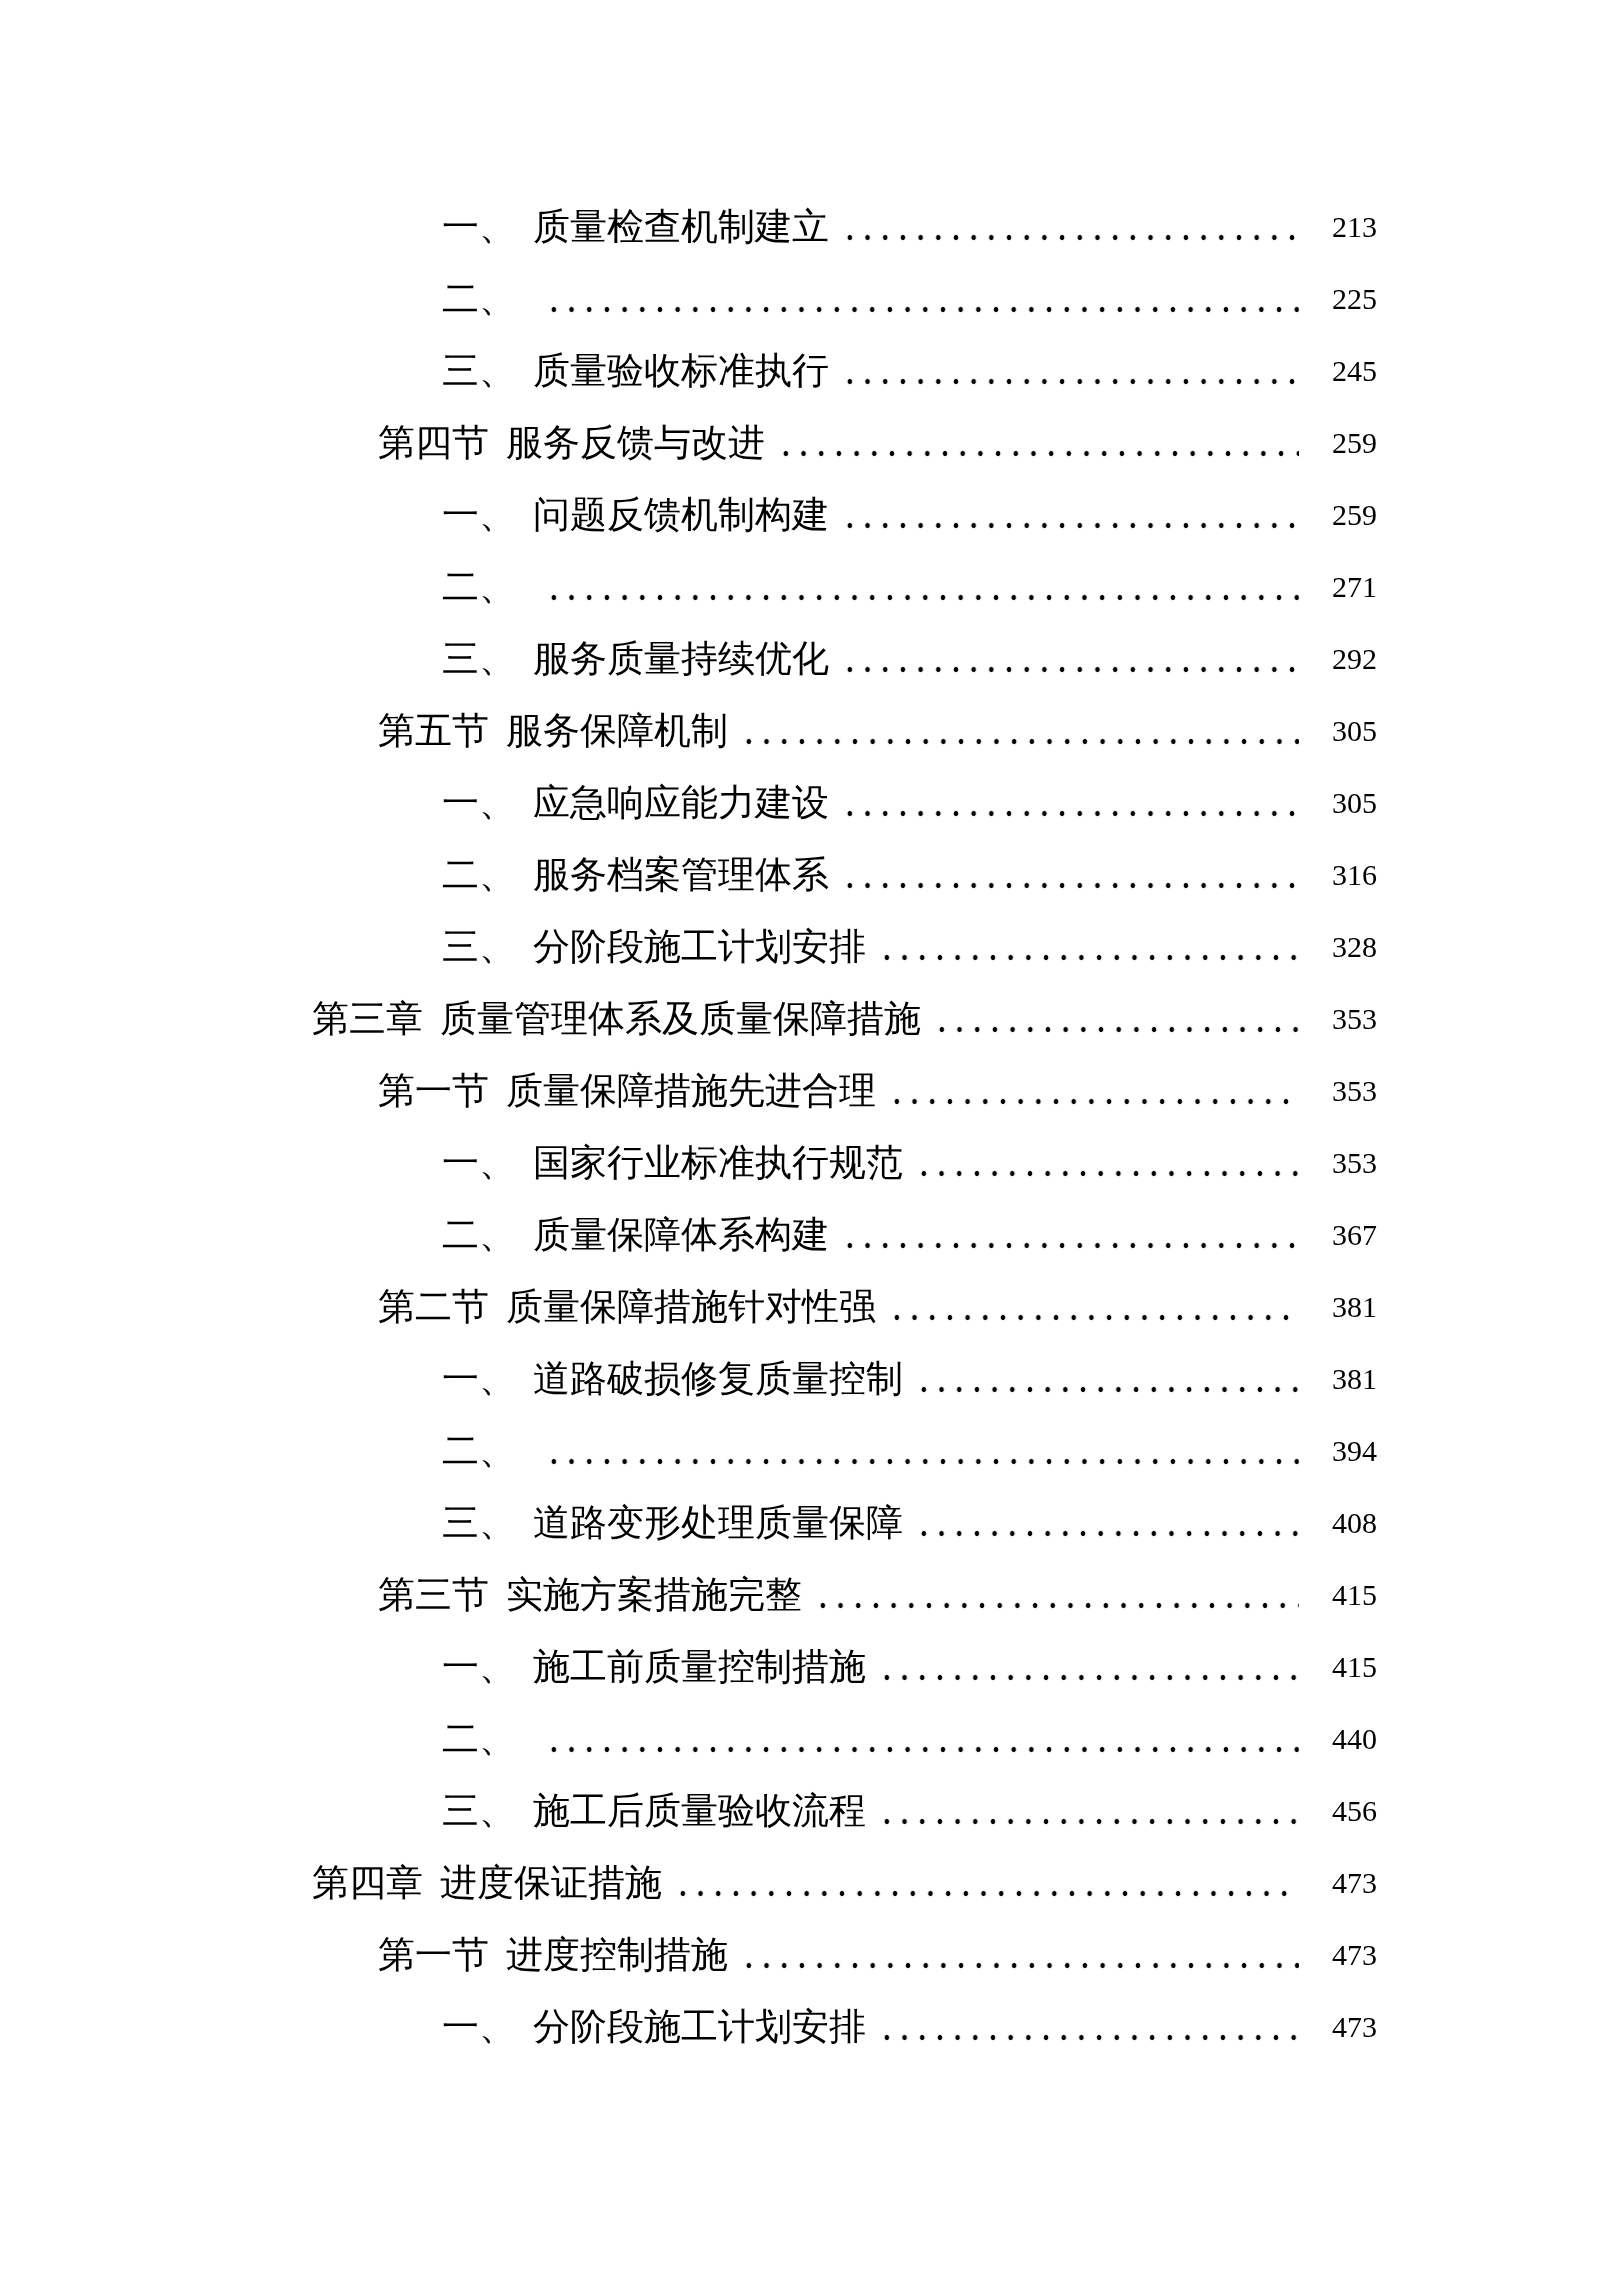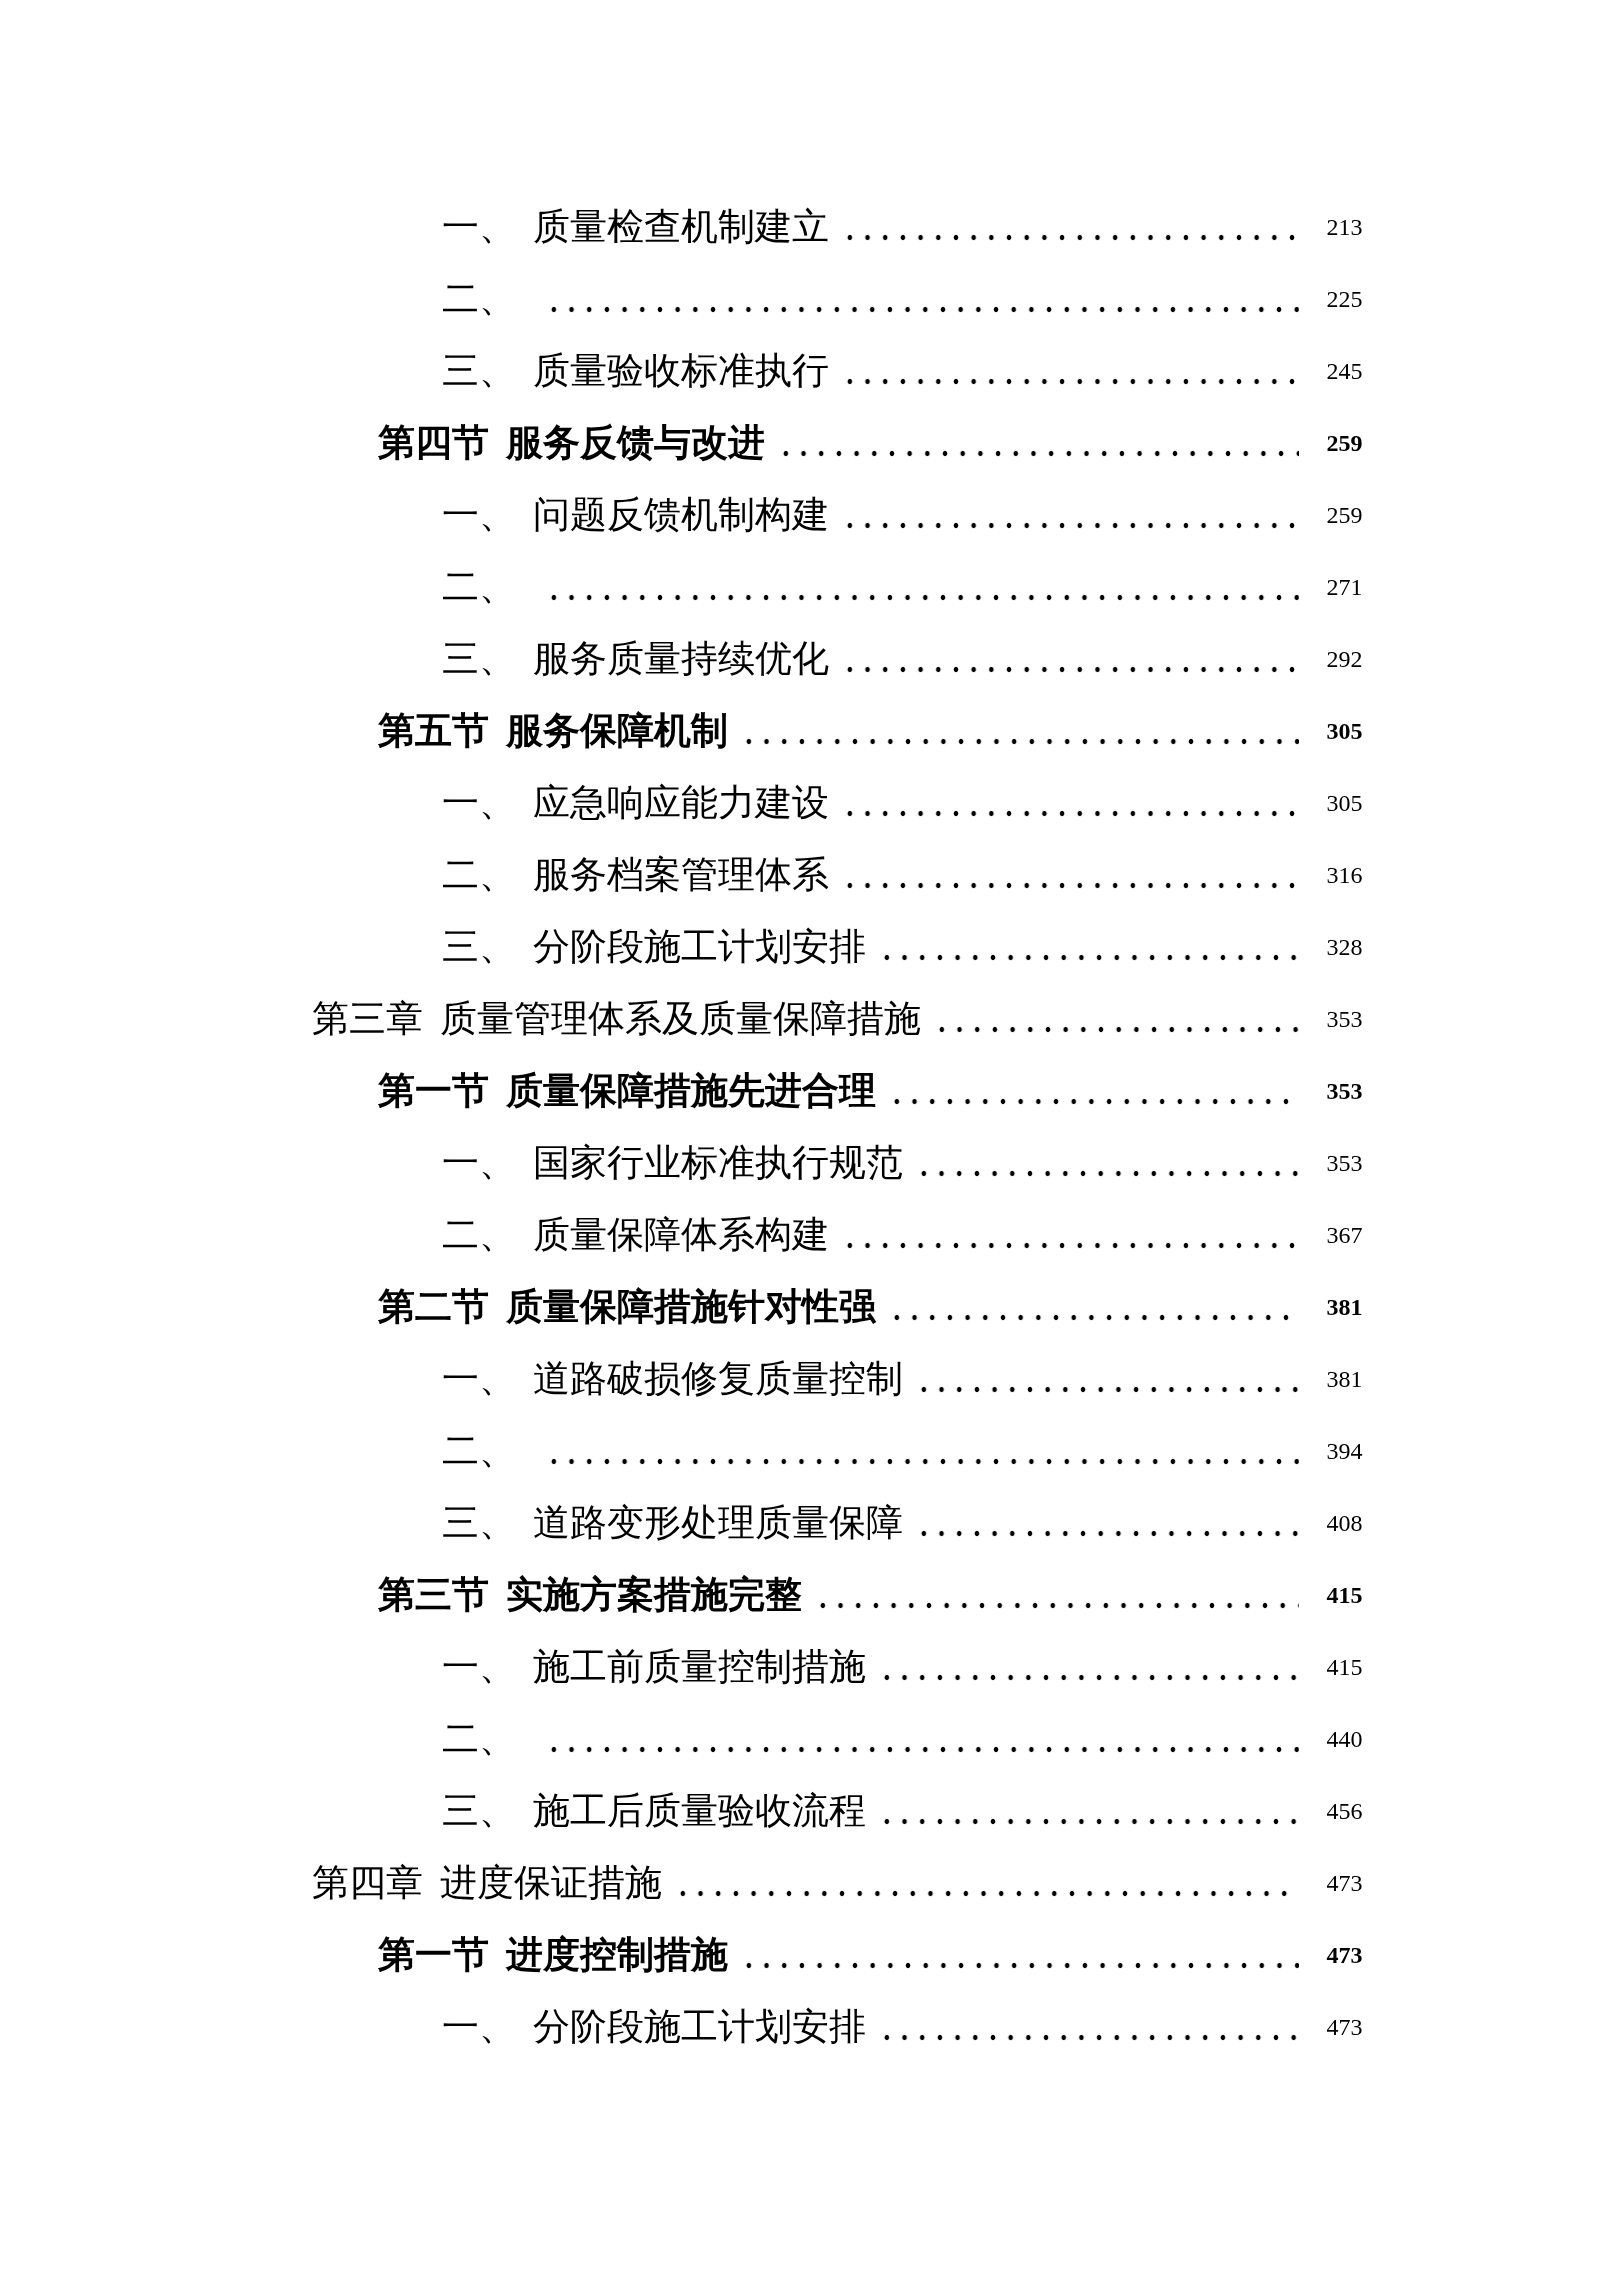--- a/index.html
+++ b/index.html
@@ -23,21 +23,21 @@
   }
   .toc-row {
     display: flex;
     align-items: center;
     height: 72px;
     box-sizing: border-box;
     padding-right: 246px;
     white-space: nowrap;
   }
   .toc-row.chapter { padding-left: 312px; }
-  .toc-row.section { padding-left: 378px; font-weight: bold; }
+  .toc-row.section { padding-left: 378px; }
   .toc-row.item    { padding-left: 442px; }
   .toc-label {
     font-size: 37px;
     line-height: 72px;
     margin-right: 17px;
     flex: 0 0 auto;
   }
   .toc-title {
     font-size: 37px;
     line-height: 72px;
@@ -47,24 +47,24 @@
     flex: 1 1 auto;
     height: 37px;
     margin-left: 11.8px;
     margin-right: 13px;
     background-image: radial-gradient(circle, #000000 2.2px, rgba(0,0,0,0) 2.6px);
     background-size: 17.7px 6.5px;
     background-repeat: repeat-x;
     background-position: left calc(100% - 4.6px);
   }
   .page-num {
-    font-size: 24px;
+    font-size: 30px;
     line-height: 72px;
     min-width: 65px;
-    text-align: center;
+    text-align: right;
     flex: 0 0 auto;
   }
 </style>
 </head>
 <body>
 
 <div class="doc-page">
   <div class="toc">
   <div class="toc-row item">
     <span class="toc-label">一、</span>

